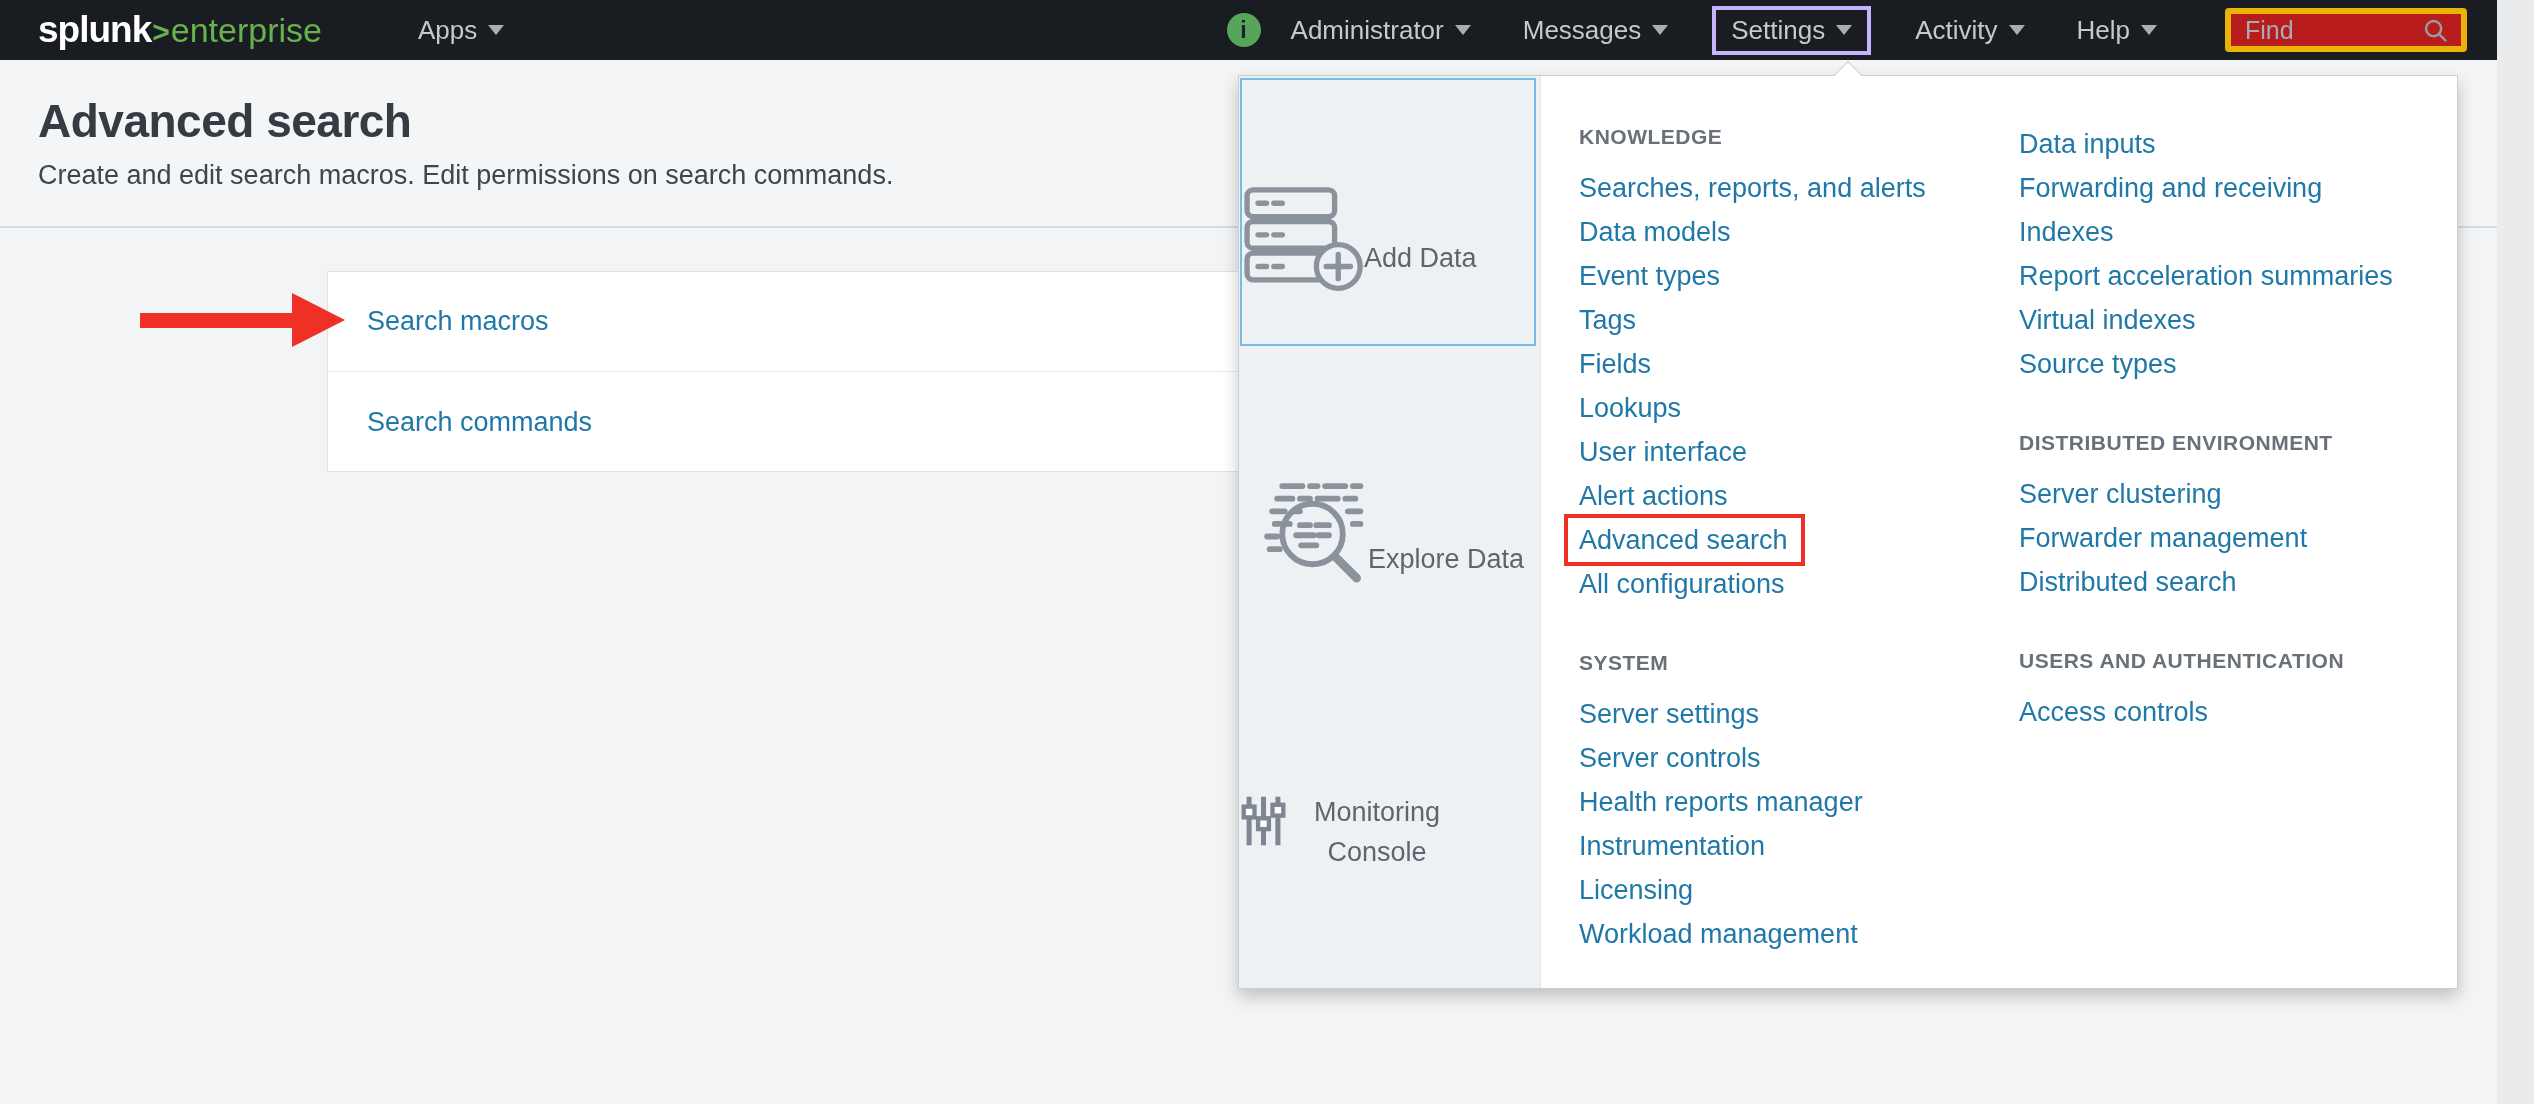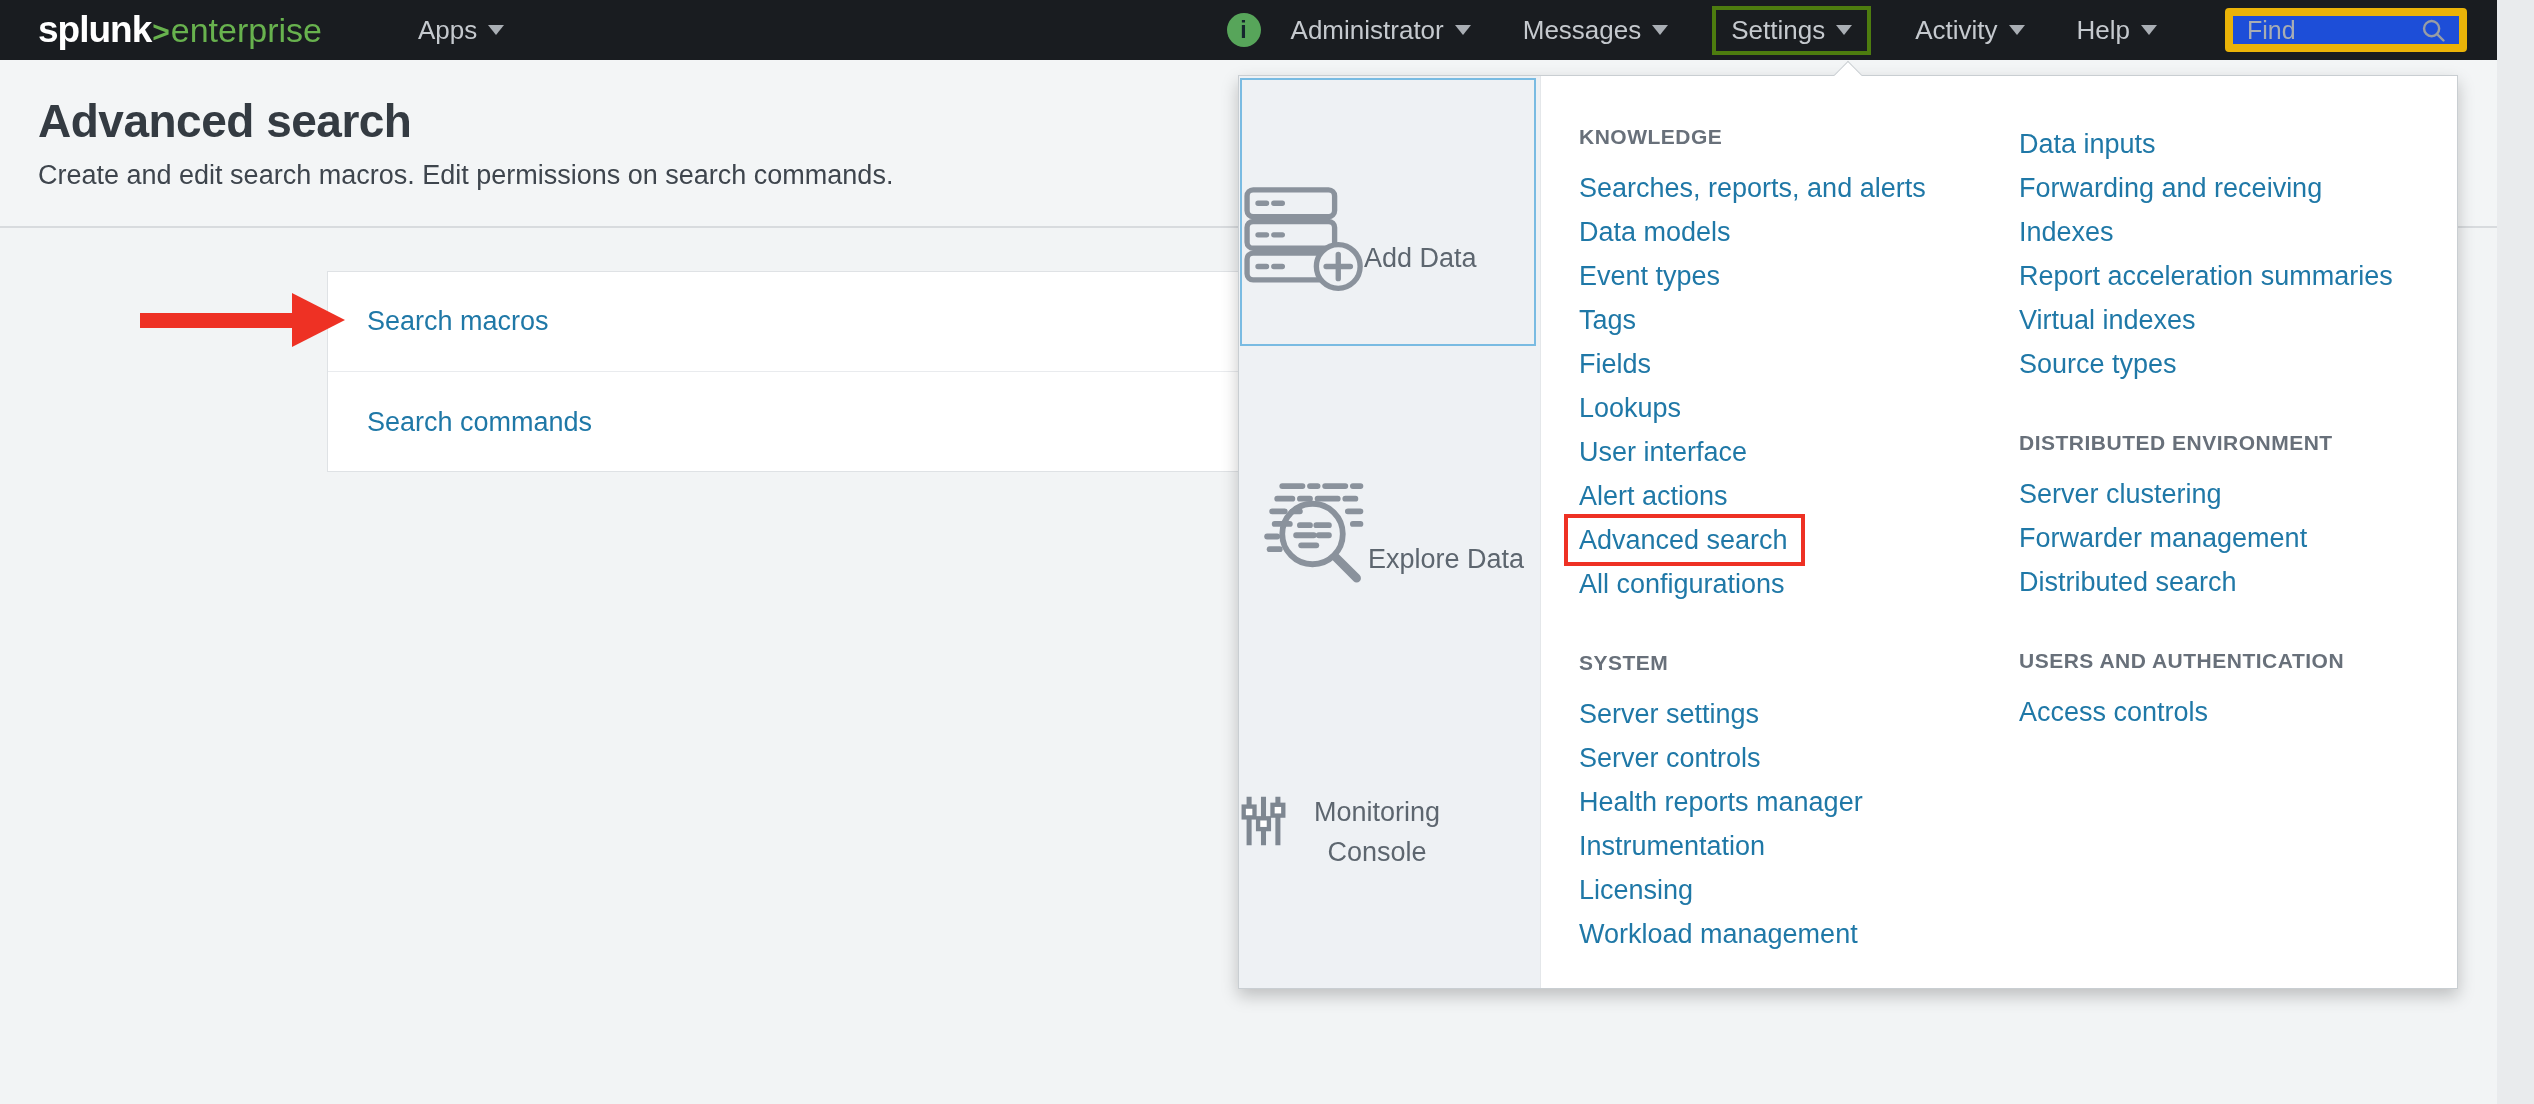--- a/index.html
+++ b/index.html
@@ -25,24 +25,24 @@
     display:inline-block; width:0; height:0; margin-left:11px;
     border-left:8px solid transparent; border-right:8px solid transparent;
     border-top:10px solid #a9aeb4;
   }
   .nav-right { margin-left:auto; display:flex; align-items:center; gap:52px; }
   .info-badge {
     width:34px; height:34px; border-radius:50%; background:#57a55a;
     color:#15262e; font-size:23px; font-weight:bold; line-height:34px;
     text-align:center; margin-right:-22px; cursor:pointer;
   }
-  .settings-box { border:4px solid #4d7c0f; padding:5px 15px; margin:0 -8px; }
+  .settings-box { border:4px solid #c4b5fd; padding:5px 15px; margin:0 -8px; }
   .find-box {
-    width:242px; height:44px; border:8px solid #eab308; border-radius:4px;
-    background:#1d4ed8; display:flex; align-items:center; padding:0 12px 0 14px;
+    width:242px; height:44px; border:6px solid #eab308; border-radius:4px;
+    background:#b91c1c; display:flex; align-items:center; padding:0 12px 0 14px;
     margin-left:16px;
   }
   .find-input {
     flex:1; background:transparent; border:none; outline:none;
     color:#c5c9ce; font-size:25px; font-family:"Liberation Sans", sans-serif; min-width:0;
   }
   .find-input::placeholder { color:#a8adb3; opacity:1; }
 
   
   .page-header {

